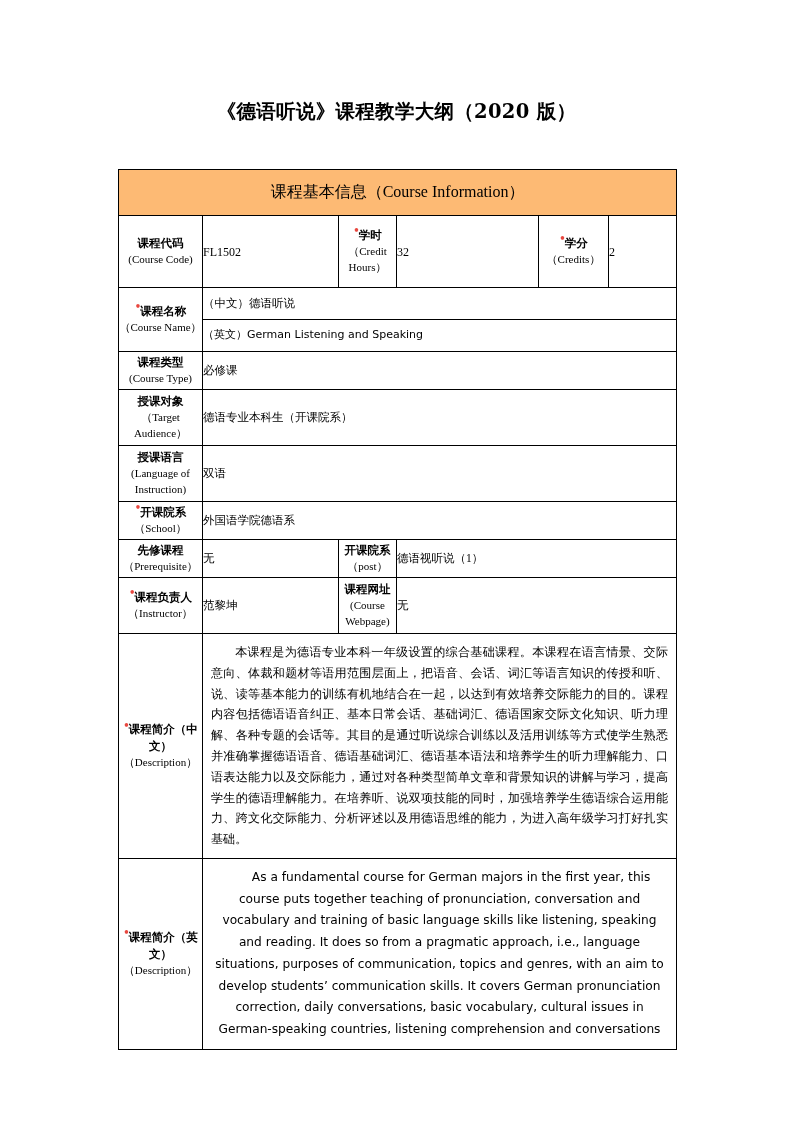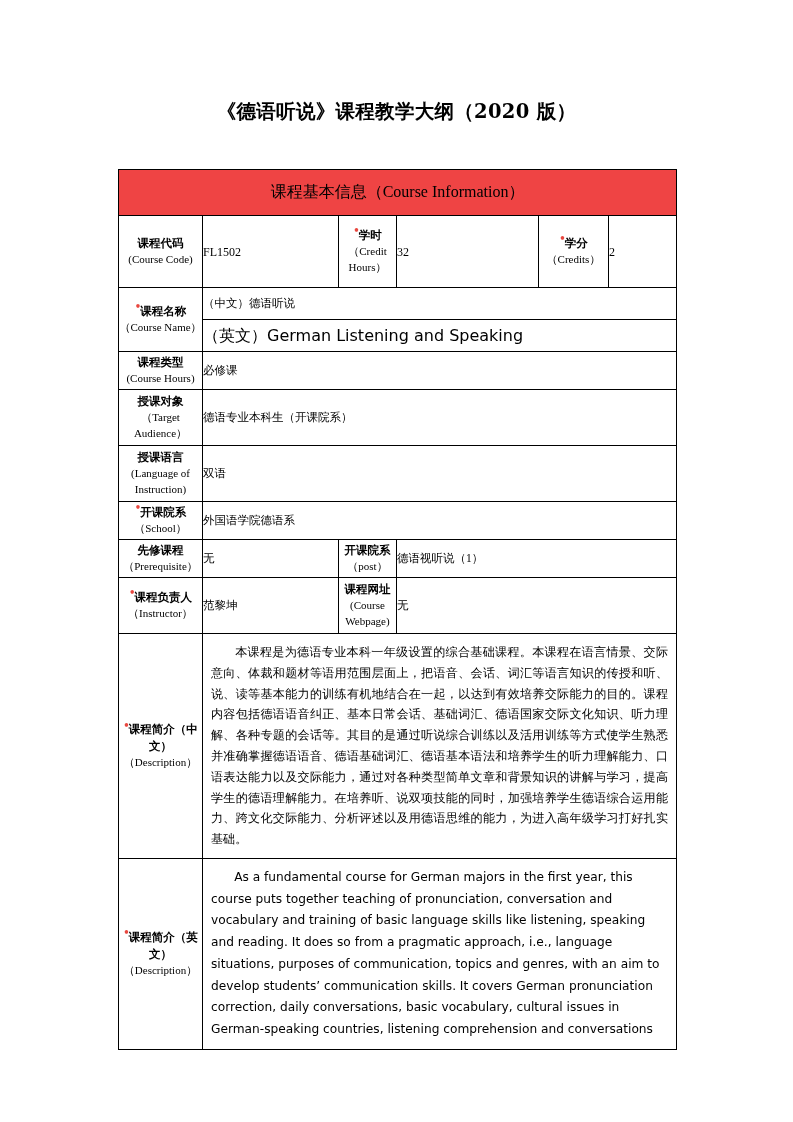--- a/index.html
+++ b/index.html
@@ -40,21 +40,21 @@
     width: 558px;
     border-collapse: collapse;
     table-layout: fixed;
   }
   table.info td {
     border: 1px solid #000000;
     vertical-align: middle;
     padding: 0;
   }
   .hdr-cell {
-    background: #ef4444;
+    background: #fdba74;
     text-align: center;
     height: 46px;
     font-size: 15.5px;
     font-family: "DejaVu Serif", "Liberation Serif", serif;
   }
   .hdr-cell .cn {
     font-family: "DejaVu Sans", "Liberation Sans", sans-serif;
     font-weight: normal;
     font-size: 16px;
   }
@@ -92,39 +92,39 @@
     font-size: 11.5px;
     line-height: 1.5;
     vertical-align: middle;
   }
   .val.serifnum {
     font-family: "Liberation Serif", "DejaVu Serif", serif;
     font-size: 12px;
   }
   .val.en {
     font-family: "DejaVu Sans", "Liberation Sans", sans-serif;
-    font-size: 16px;
+    font-size: 11px;
   }
   .desc {
     padding: 4px 5px 5px 5px;
     font-family: "DejaVu Sans", "Liberation Sans", sans-serif;
     font-size: 12.1px;
     line-height: 1.72;
     text-align: justify;
     text-justify: inter-ideograph;
     vertical-align: top;
   }
   .desc p {
     margin: 8px;
     text-indent: 2em;
   }
   .desc.eng {
     font-size: 12.2px;
     line-height: 1.78;
-    text-align: left;
+    text-align: center;
   }
   .desc.eng p { text-indent: 1.9em; }
   .h32 { height: 32px; }
   .h38 { height: 38px; margin-top: 37px; }
   .h56 { height: 56px; }
   .h72 { height: 72px; }
 </style>
 </head>
 <body>
 
@@ -176,21 +176,21 @@
         <td class="val h32" colspan="5">（中文）德语听说</td>
       </tr>
 
       <tr>
         <td class="val en h32" colspan="5">（英文）German Listening and Speaking</td>
       </tr>
 
       <tr>
         <td class="lbl h38">
           <span class="cn">课程类型</span>
-          <span class="en">(Course Hours)</span>
+          <span class="en">(Course Type)</span>
         </td>
         <td class="val" colspan="5">必修课</td>
       </tr>
 
       <tr>
         <td class="lbl h56">
           <span class="cn">授课对象</span>
           <span class="en">（Target Audience）</span>
         </td>
         <td class="val" colspan="5">德语专业本科生（开课院系）</td>

